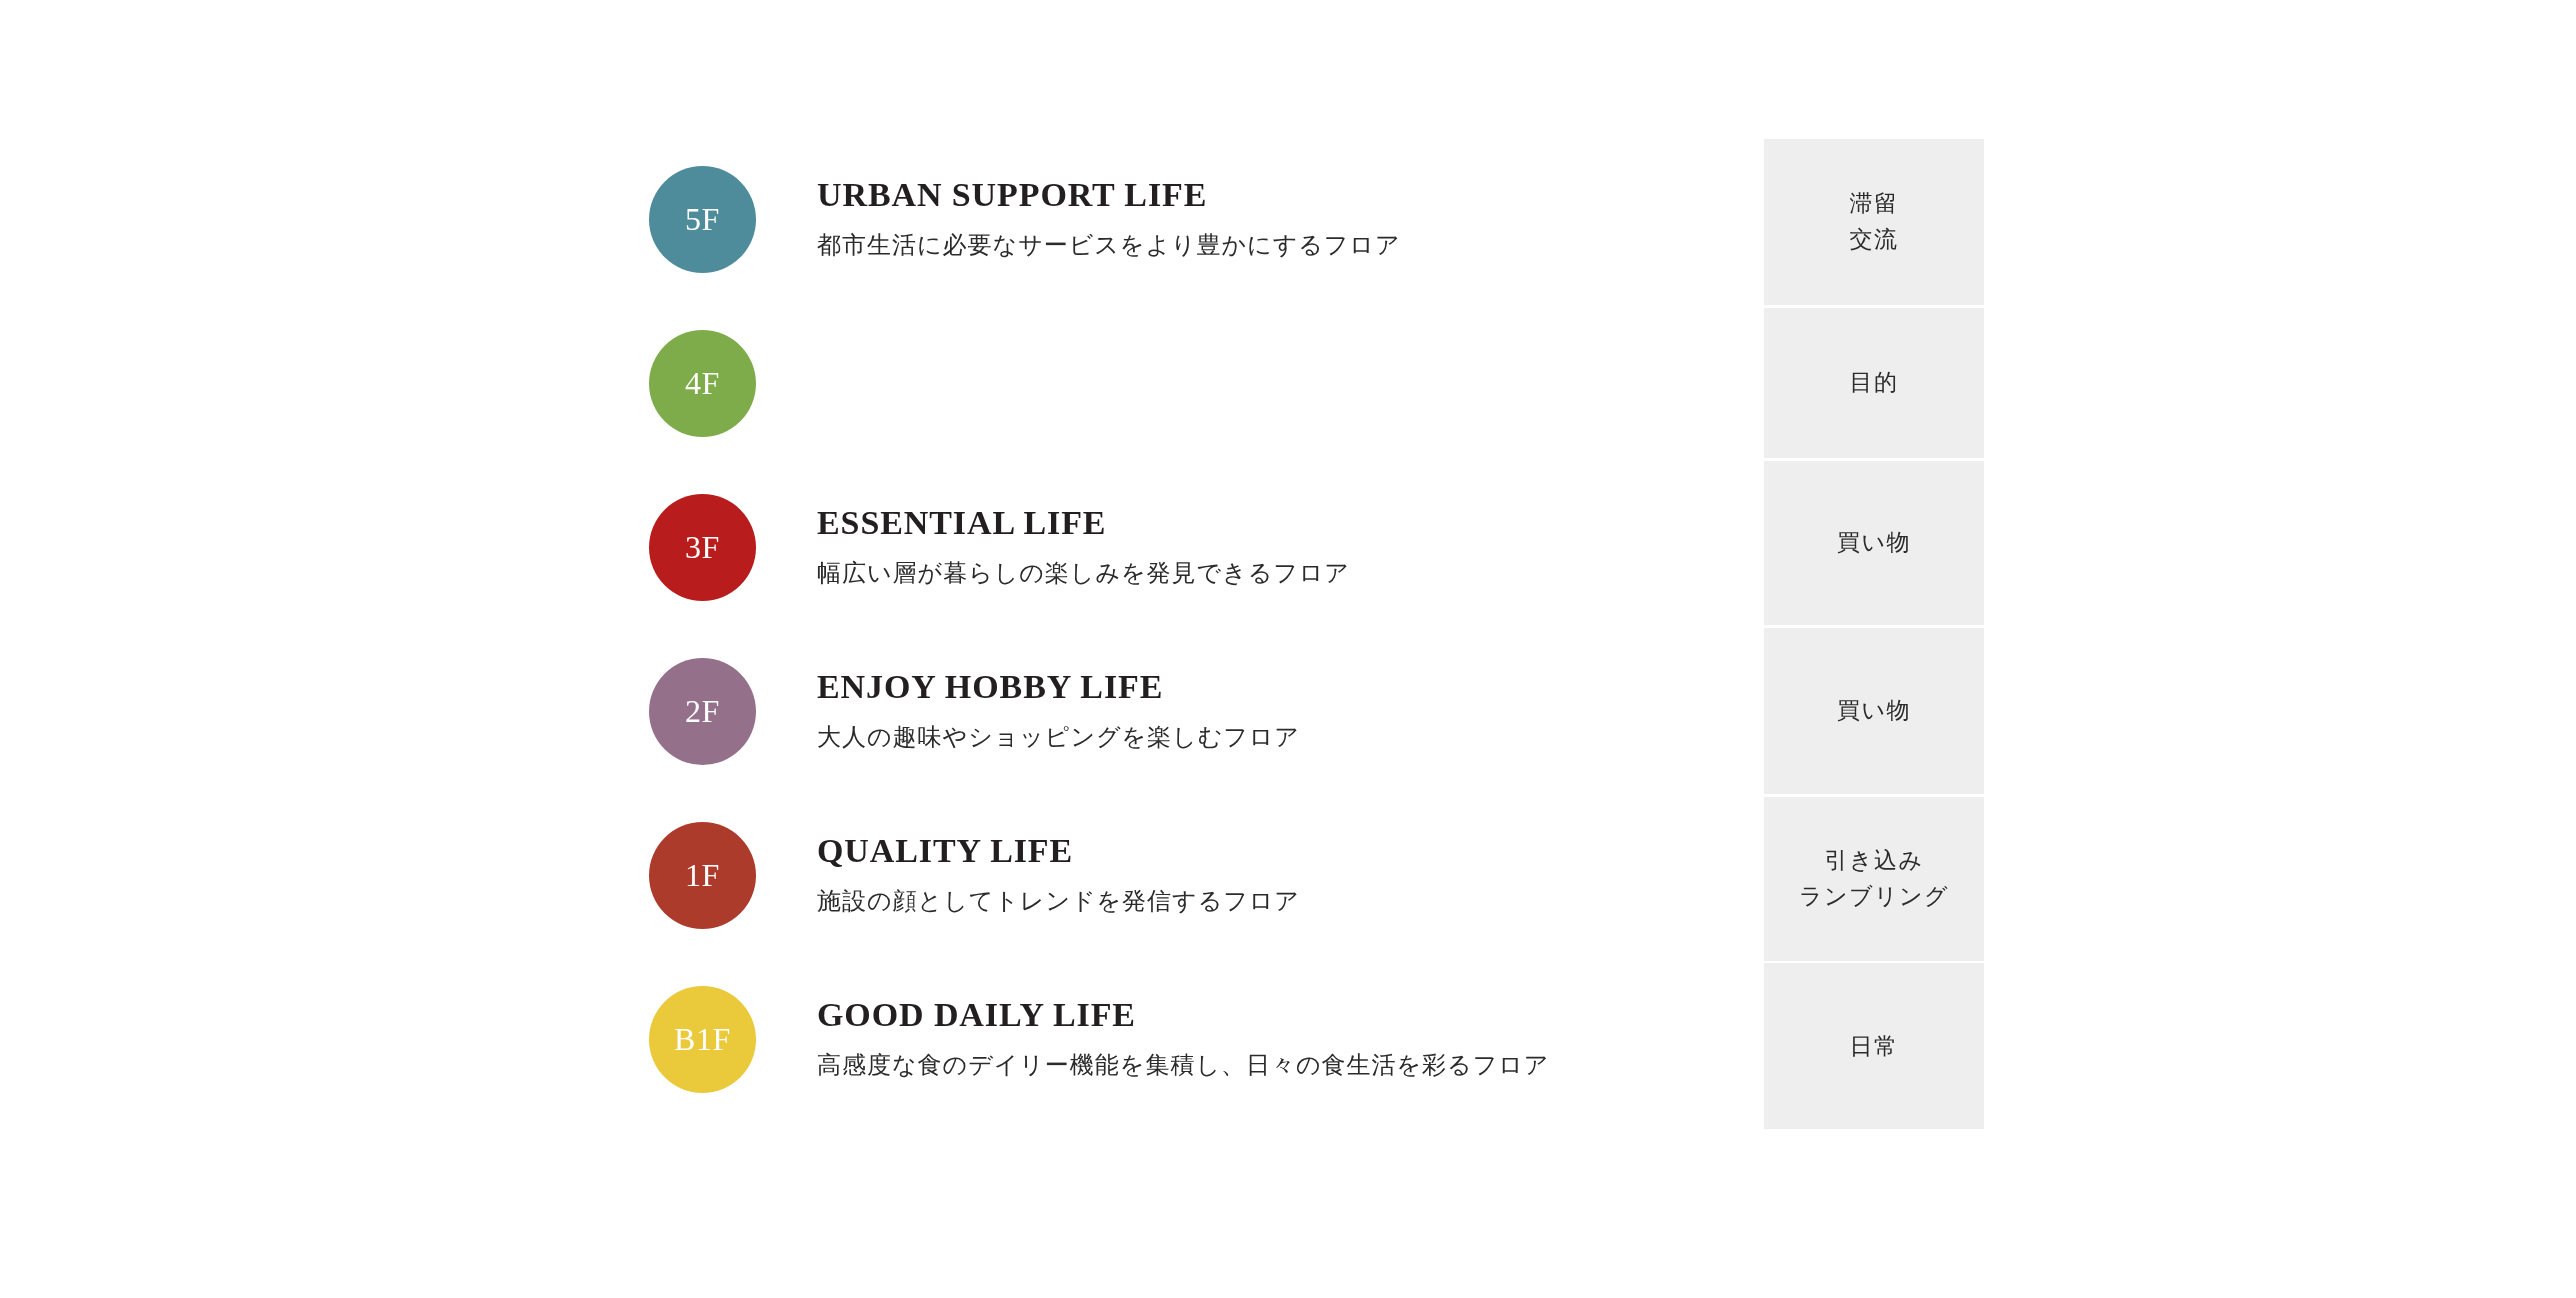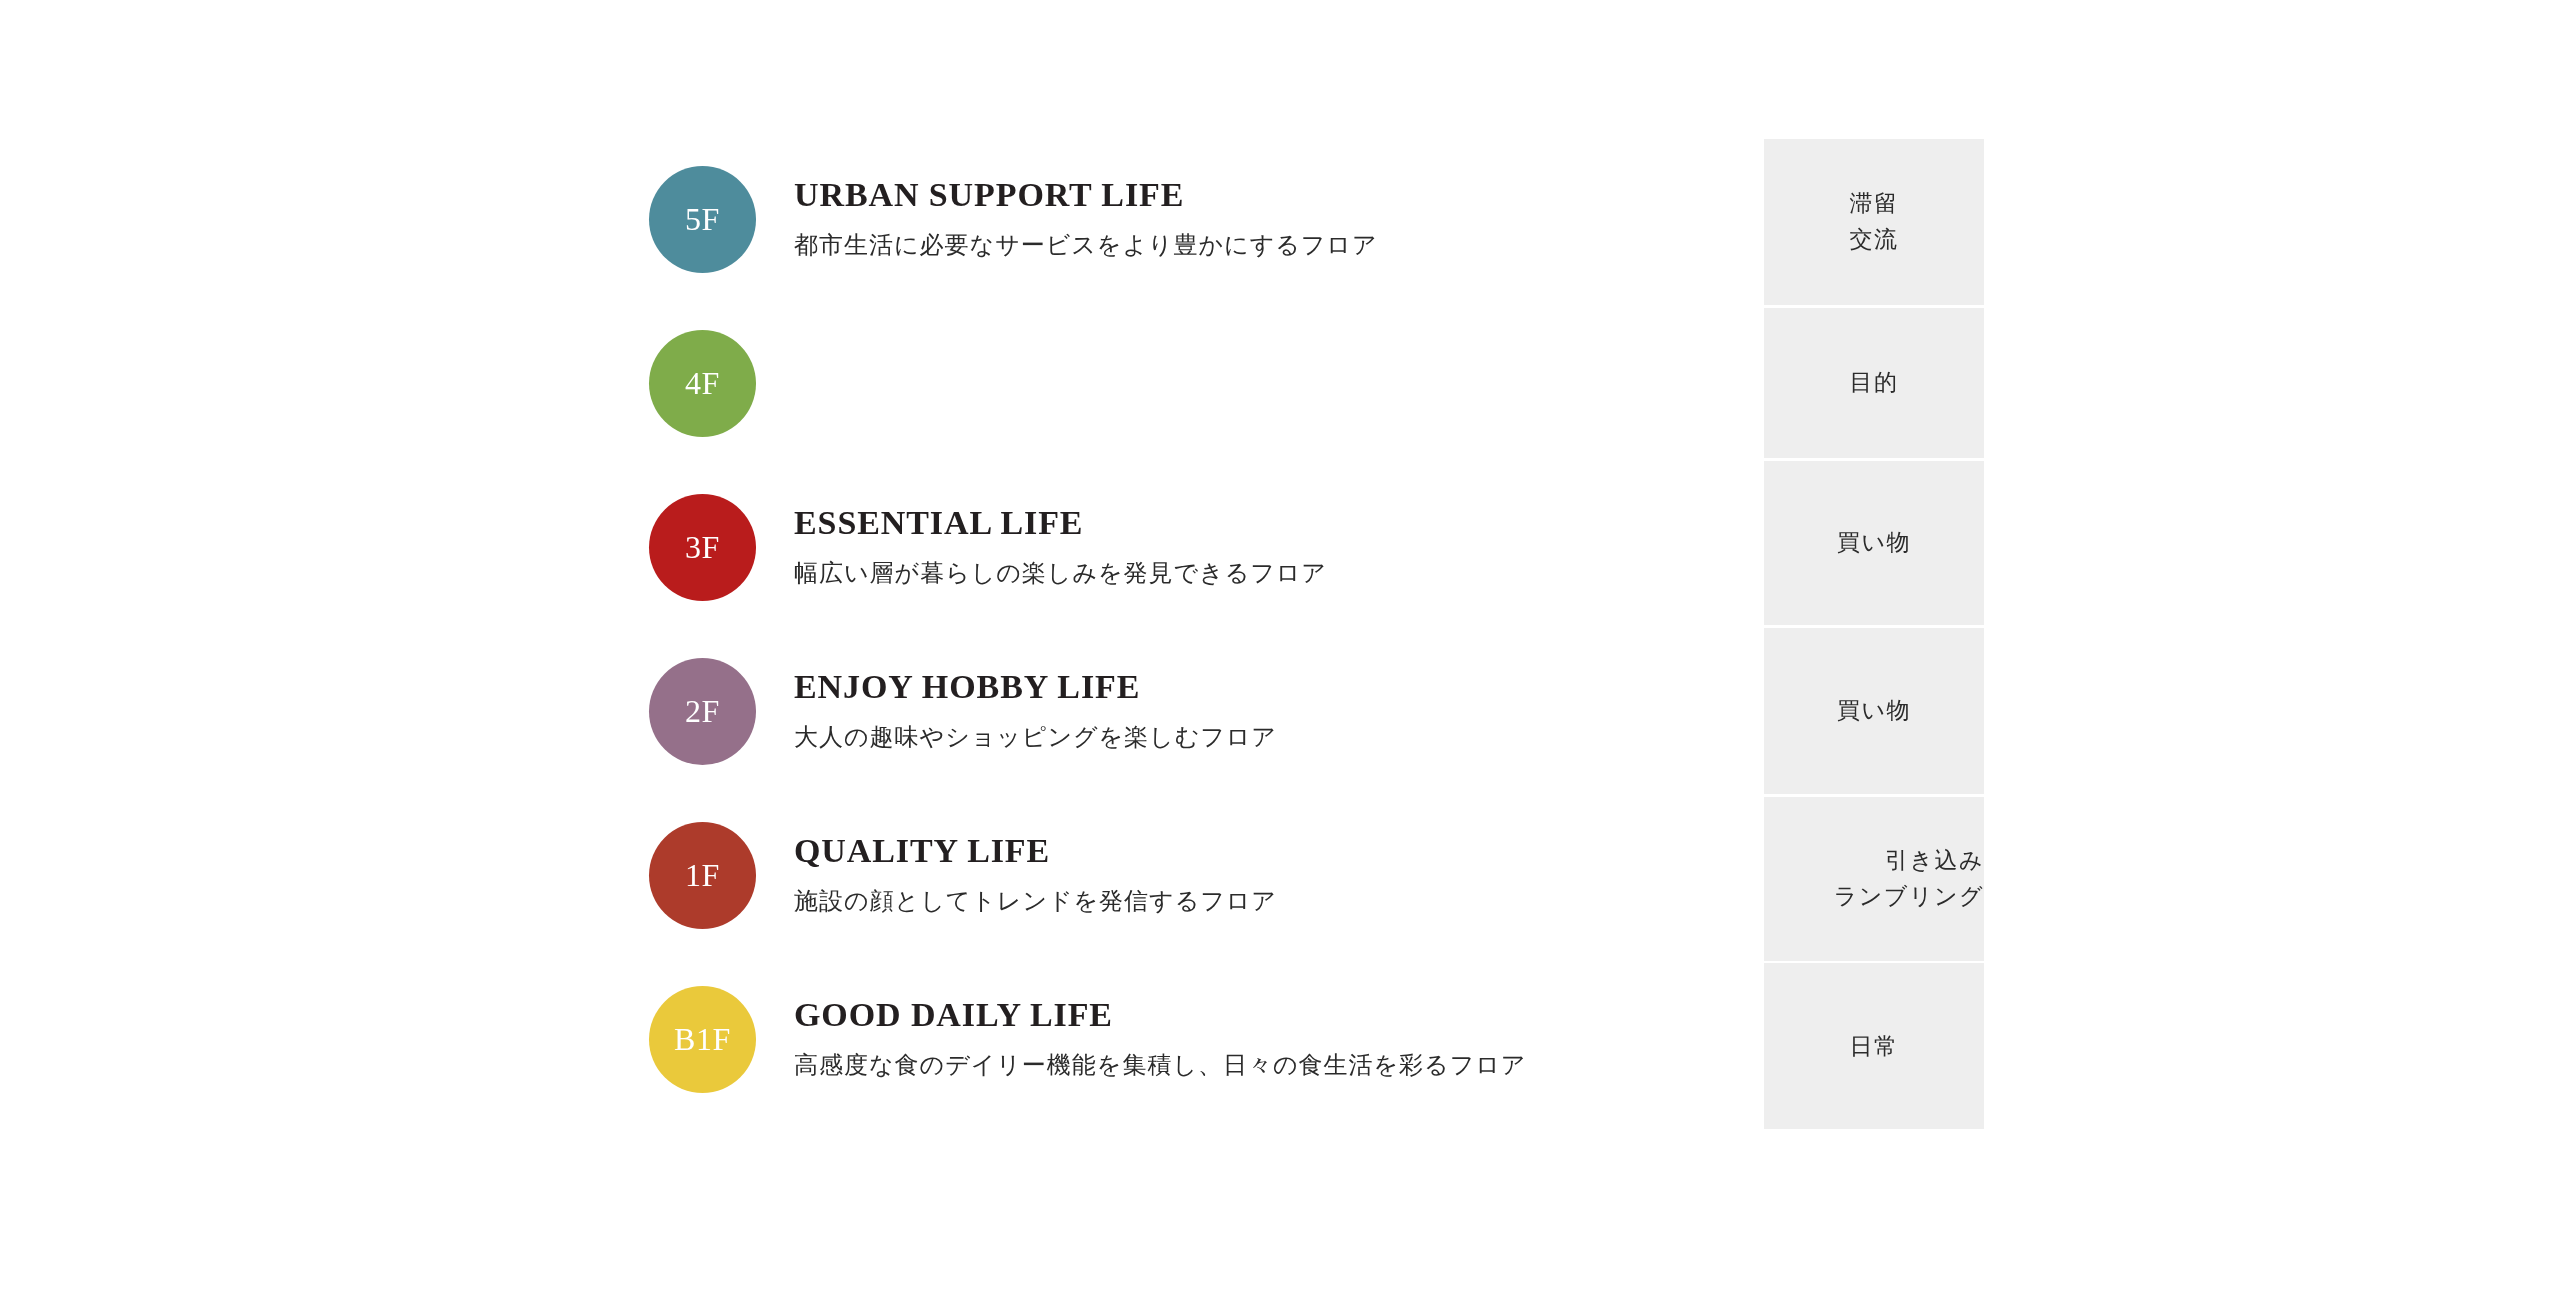--- a/index.html
+++ b/index.html
@@ -47,21 +47,21 @@
     align-items: center;
     justify-content: center;
     color: #ffffff;
     font-family: "Liberation Serif", serif;
     font-size: 32px;
     letter-spacing: 0.7px;
     line-height: 1;
   }
 
   .texts {
-    margin-left: 38px;
+    margin-left: 61px;
     flex: 1 1 auto;
   }
 
   .title {
     font-family: "Liberation Serif", serif;
     font-weight: bold;
     font-size: 34px;
     letter-spacing: 0.9px;
     color: #231f20;
     line-height: 1.2;
@@ -97,21 +97,21 @@
     box-sizing: border-box;
     margin-bottom: 2.9px;
   }
 
   .tag .line { line-height: 1.55; }
 
   .tag-h1 { height: 150px; }
   .tag-h2 { height: 166px; }
   .tag-h3 { height: 164px; }
   .tag-h4 { height: 166px; }
-  .tag-h5 { height: 164px; align-items: flex-end; }
+  .tag-h5 { height: 164px; }
   .tag-h6 { height: 166px; }
 </style>
 </head>
 <body>
 
 <div id="floor-guide">
 
   <div class="rows">
 
     <div class="floor-row">

